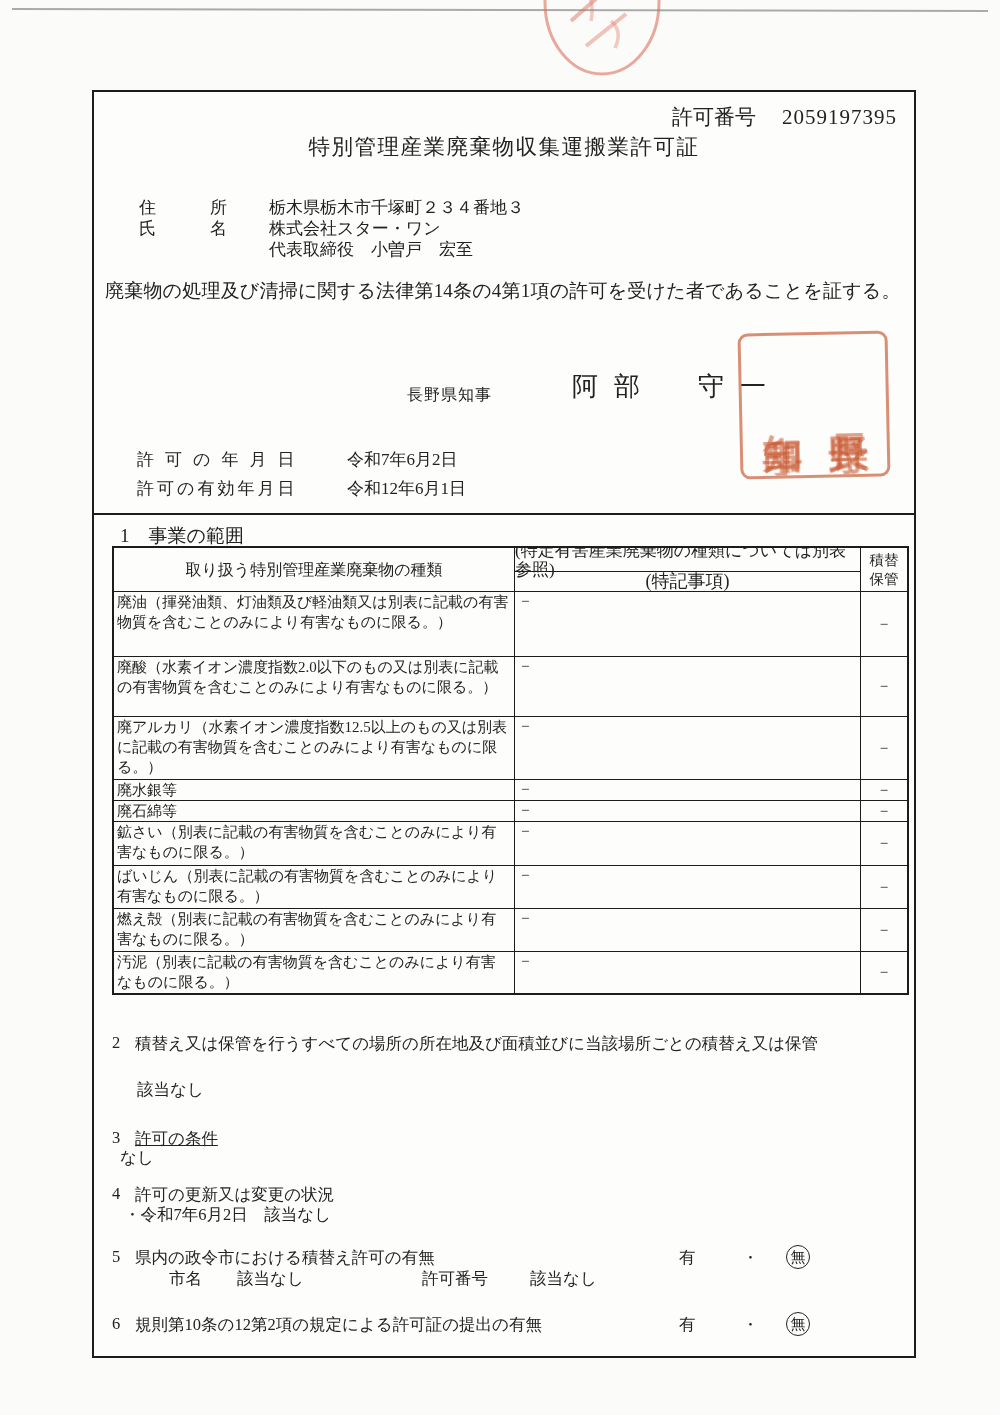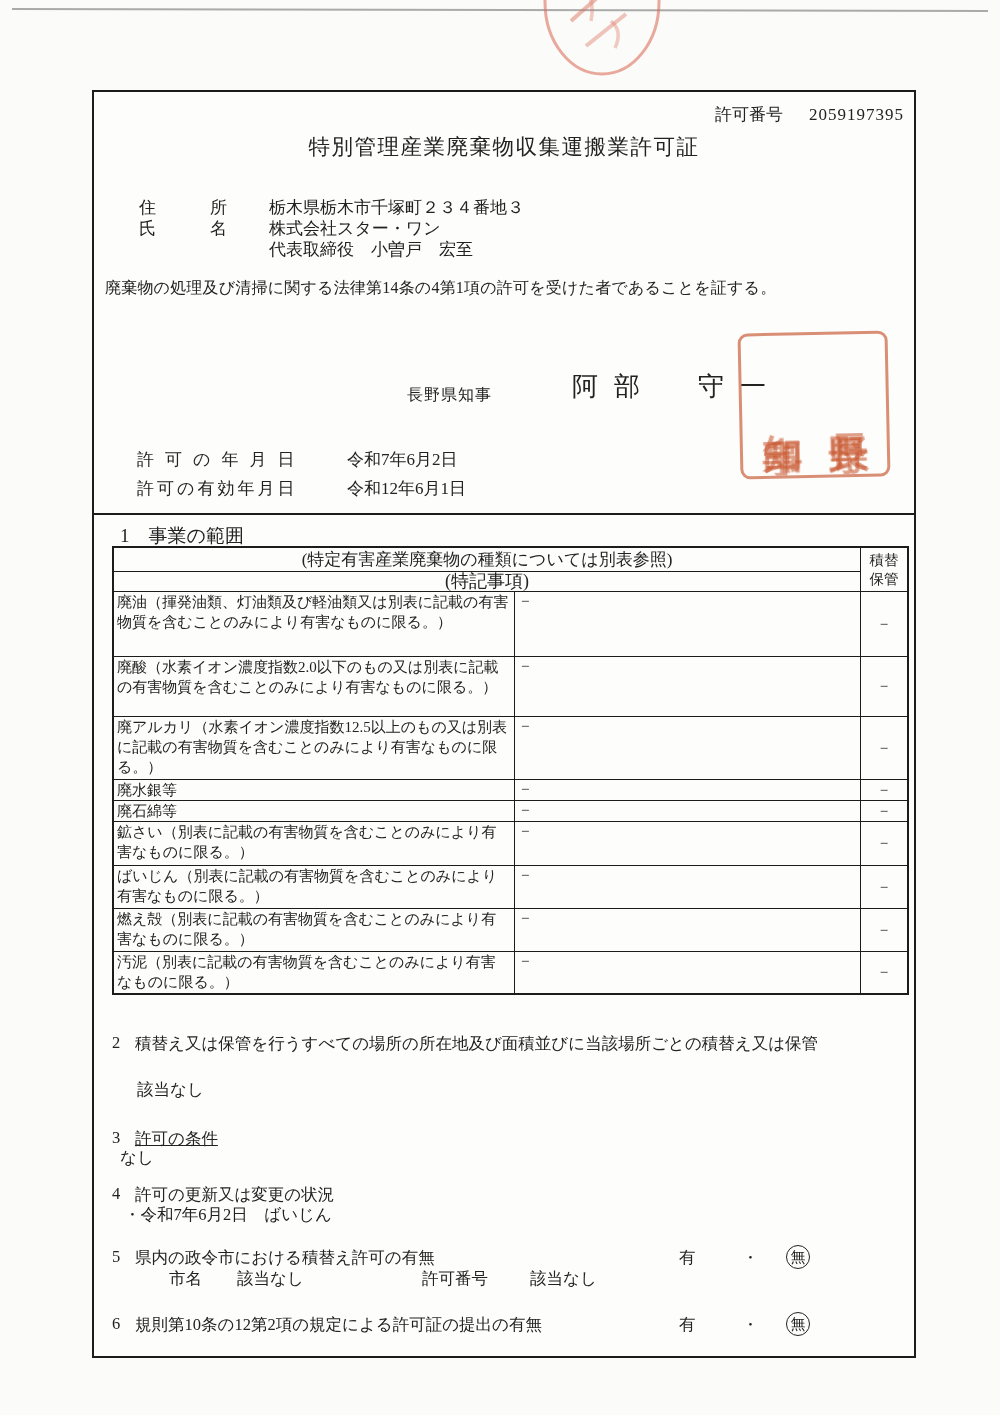--- a/index.html
+++ b/index.html
@@ -9,26 +9,26 @@
     font-family:"Liberation Serif","DejaVu Serif",serif;
     color:#222;
   }
   .scan-line{position:absolute;top:9px;left:12px;width:976px;height:2px;background:#8f8f8f;opacity:.75;transform:rotate(.12deg);}
   .top-stamp{position:absolute;left:541px;top:-74px;width:122px;height:152px;opacity:.8;}
   .doc{
     position:absolute;left:92px;top:90px;width:824px;height:1268px;
     border:2px solid #1c1c1c;background:#fdfdfc;box-sizing:border-box;
   }
   .abs{position:absolute;white-space:nowrap;}
-  .permit-no{top:11px;right:10px;font-size:17px;}
+  .permit-no{top:11px;right:17px;font-size:21px;}
   .permit-no .num{margin-left:26px;letter-spacing:1px;}
   .title{top:40px;left:0;width:100%;text-align:center;font-size:21.5px;letter-spacing:1.5px;}
   .fs17{font-size:17px;}
   .fs16{font-size:16.5px;}
-  .statement{top:186px;left:11px;font-size:16px;letter-spacing:.2px;}
+  .statement{top:186px;left:11px;font-size:19px;letter-spacing:.2px;}
   .issuer-title{top:293px;left:313px;font-size:16px;letter-spacing:1px;}
   .issuer-name{top:277px;left:478px;font-size:26px;letter-spacing:16px;}
   .gov-seal{
     top:240px;left:645px;width:150px;height:146px;box-sizing:border-box;
     border:3px solid rgba(198,84,44,.65);border-radius:10px;transform:rotate(-1.2deg);
     display:flex;align-items:center;justify-content:center;overflow:hidden;
   }
   .gov-seal .seal-text{
     writing-mode:vertical-rl;white-space:pre-line;
     font-size:40px;font-weight:bold;line-height:66px;letter-spacing:2px;
@@ -104,20 +104,21 @@
   <div class="abs fs17" style="top:356px;left:253px;">令和7年6月2日</div>
   <div class="abs fs17 date-label" style="top:385px;left:43px;">許可の有効年月日</div>
   <div class="abs fs17" style="top:385px;left:253px;">令和12年6月1日</div>
 
   <div class="abs divider"></div>
 
   <div class="abs" style="top:431px;left:26px;font-size:19px;">1　事業の範囲</div>
 
   <div class="waste-table">
     <div class="thead">
+      <div class="tc1">取り扱う特別管理産業廃棄物の種類</div>
       <div class="tc2">
         <div class="h-note">(特定有害産業廃棄物の種類については別表参照)</div>
         <div class="h-sub">(特記事項)</div>
       </div>
       <div class="tc3">積替
 保管</div>
     </div>
     <div class="trow" style="height:65px">
       <div class="tc1">廃油（揮発油類、灯油類及び軽油類又は別表に記載の有害物質を含むことのみにより有害なものに限る。）</div>
       <div class="tc2">−</div>
@@ -168,21 +169,21 @@
   <div class="abs fs16" style="top:941px;left:18px;">2</div>
   <div class="abs fs16" style="top:941px;left:41px;">積替え又は保管を行うすべての場所の所在地及び面積並びに当該場所ごとの積替え又は保管</div>
   <div class="abs fs16" style="top:987px;left:43px;">該当なし</div>
 
   <div class="abs fs16" style="top:1036px;left:18px;">3</div>
   <div class="abs fs16" style="top:1036px;left:41px;text-decoration:underline;">許可の条件</div>
   <div class="abs fs16" style="top:1055px;left:26px;text-align:center;">なし</div>
 
   <div class="abs fs16" style="top:1092px;left:18px;">4</div>
   <div class="abs fs16" style="top:1092px;left:41px;">許可の更新又は変更の状況</div>
-  <div class="abs fs16" style="top:1112px;left:30px;">・令和7年6月2日　ばいじん</div>
+  <div class="abs fs16" style="top:1112px;left:30px;">・令和7年6月2日　該当なし</div>
 
   <div class="abs fs16" style="top:1155px;left:18px;">5</div>
   <div class="abs fs16" style="top:1155px;left:41px;">県内の政令市における積替え許可の有無</div>
   <div class="abs fs16" style="top:1155px;left:585px;">有</div>
   <div class="abs fs16" style="top:1155px;left:648px;">・</div>
   <div class="abs" style="top:1153px;left:692px;">
     <span class="circled">無</span>
   </div>
   <div class="abs fs16" style="top:1176px;left:75px;">市名</div>
   <div class="abs fs16" style="top:1176px;left:143px;">該当なし</div>

